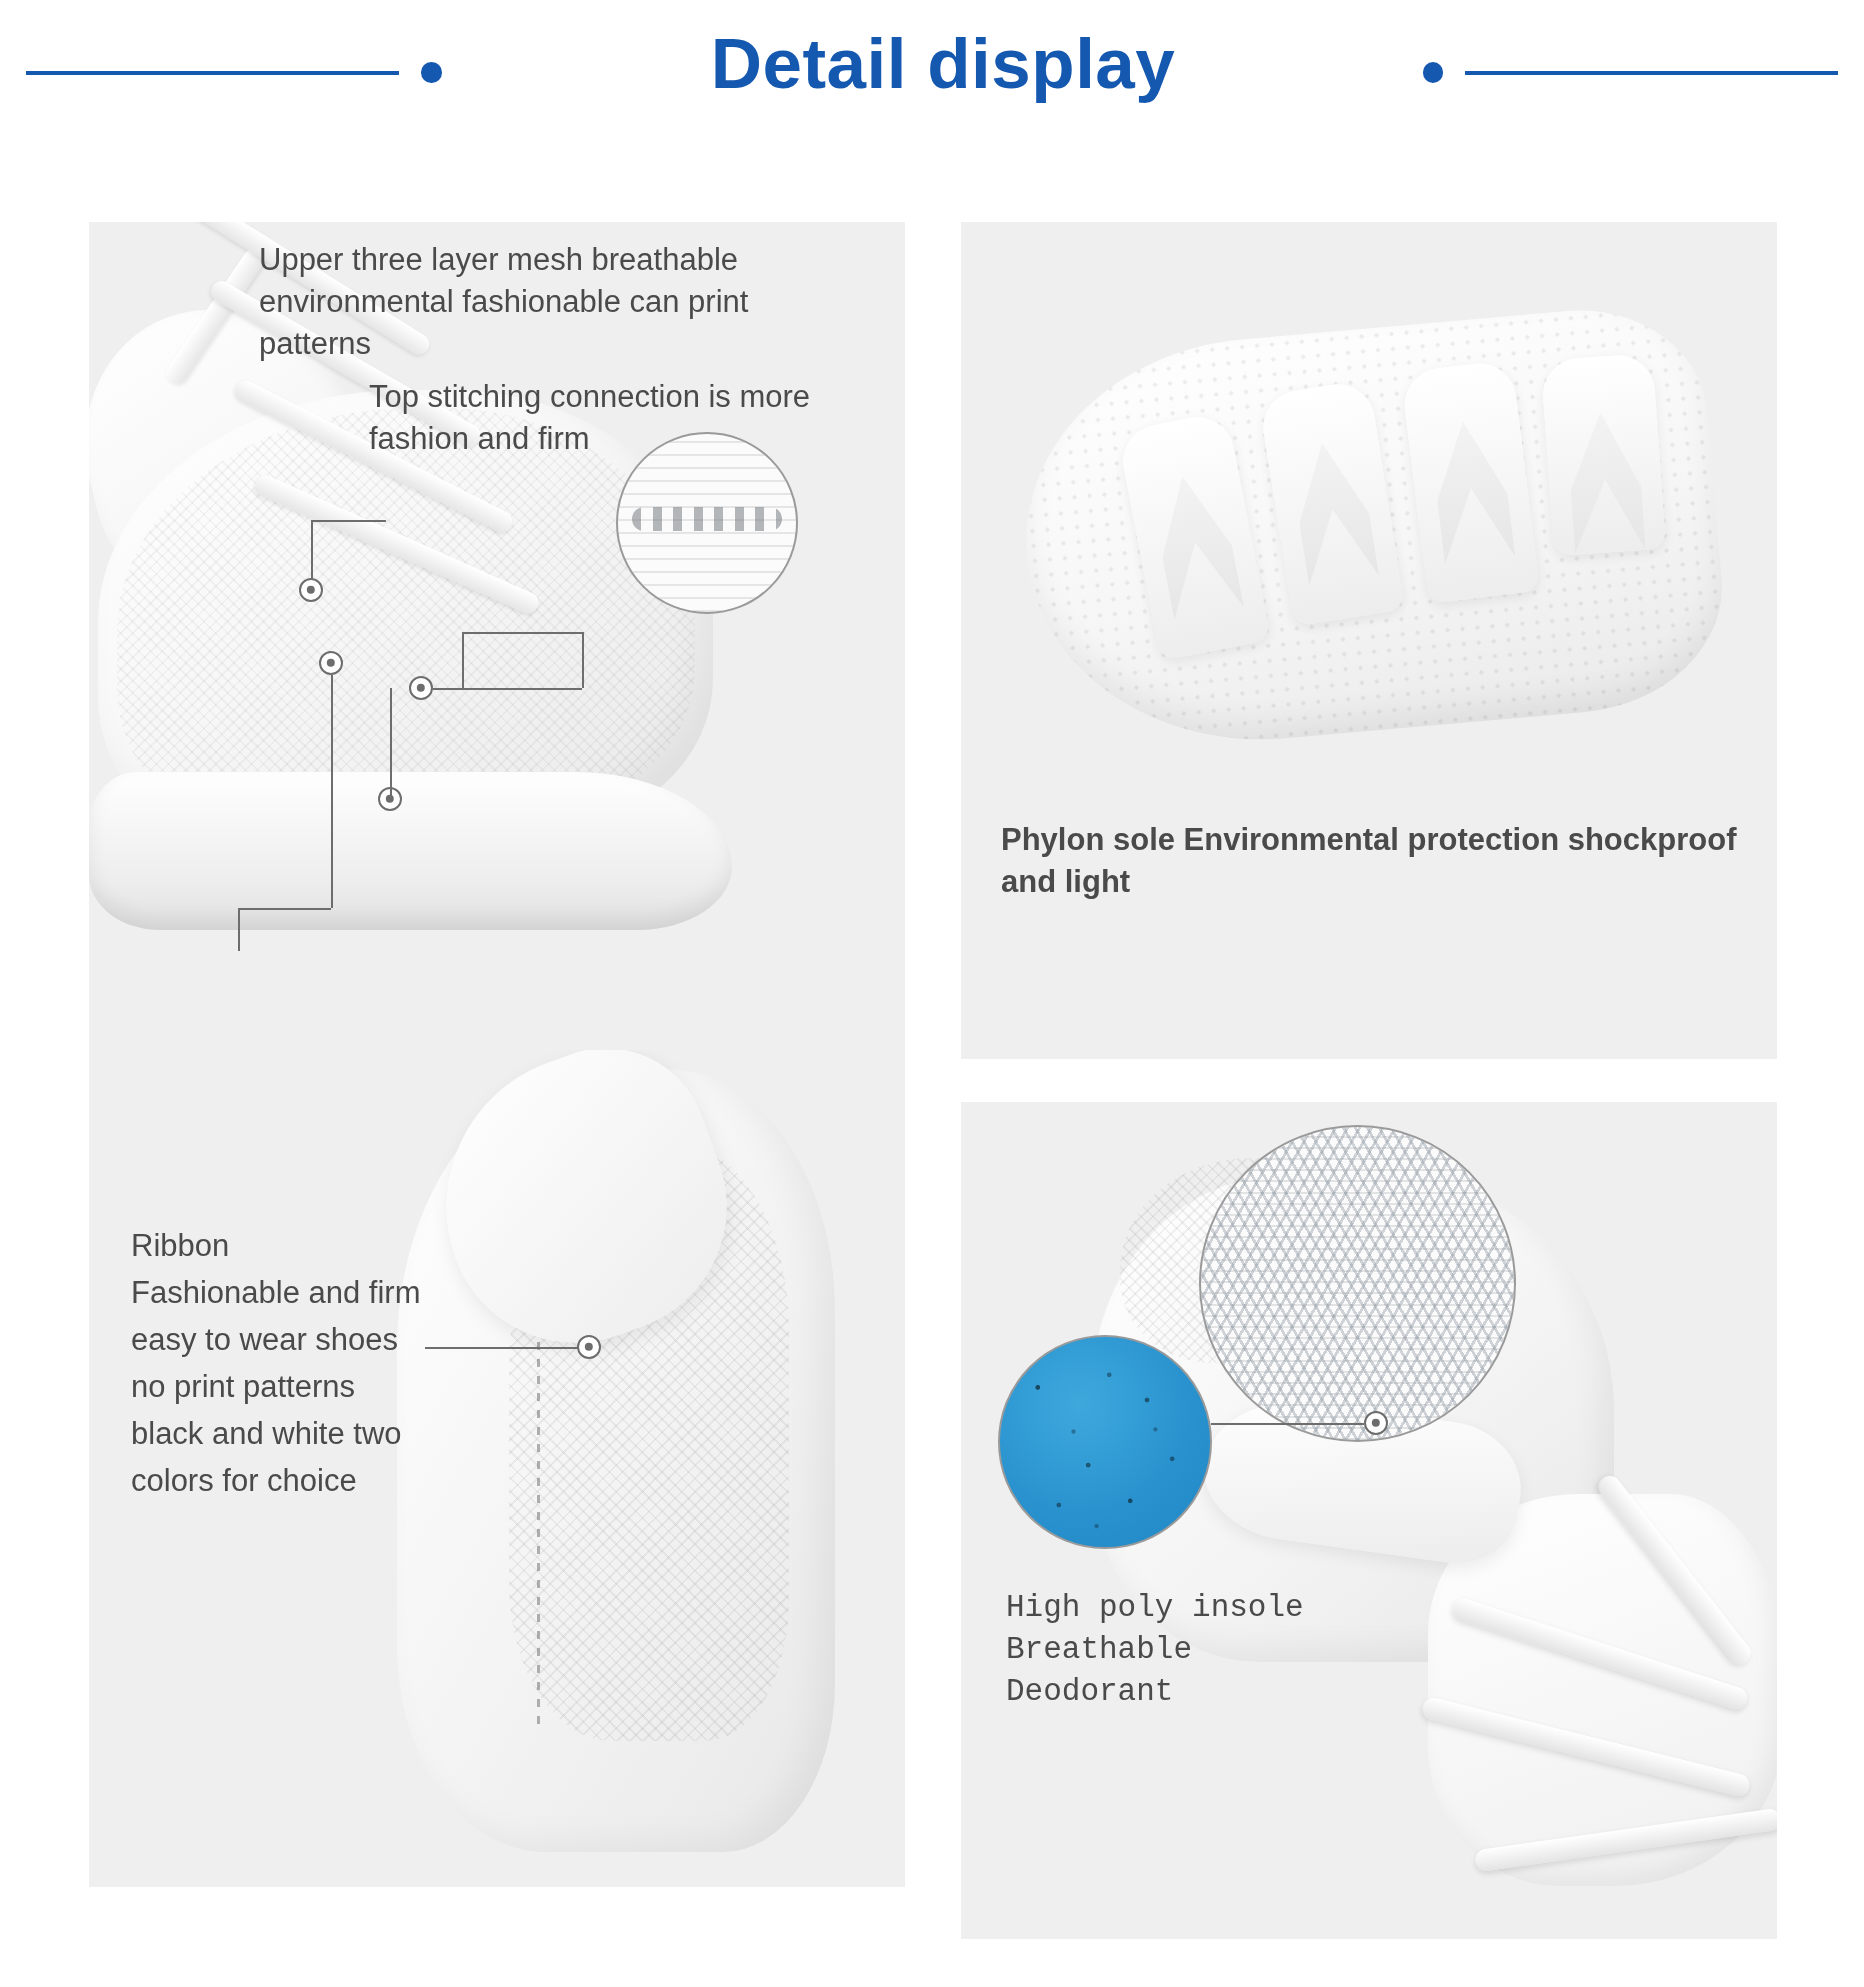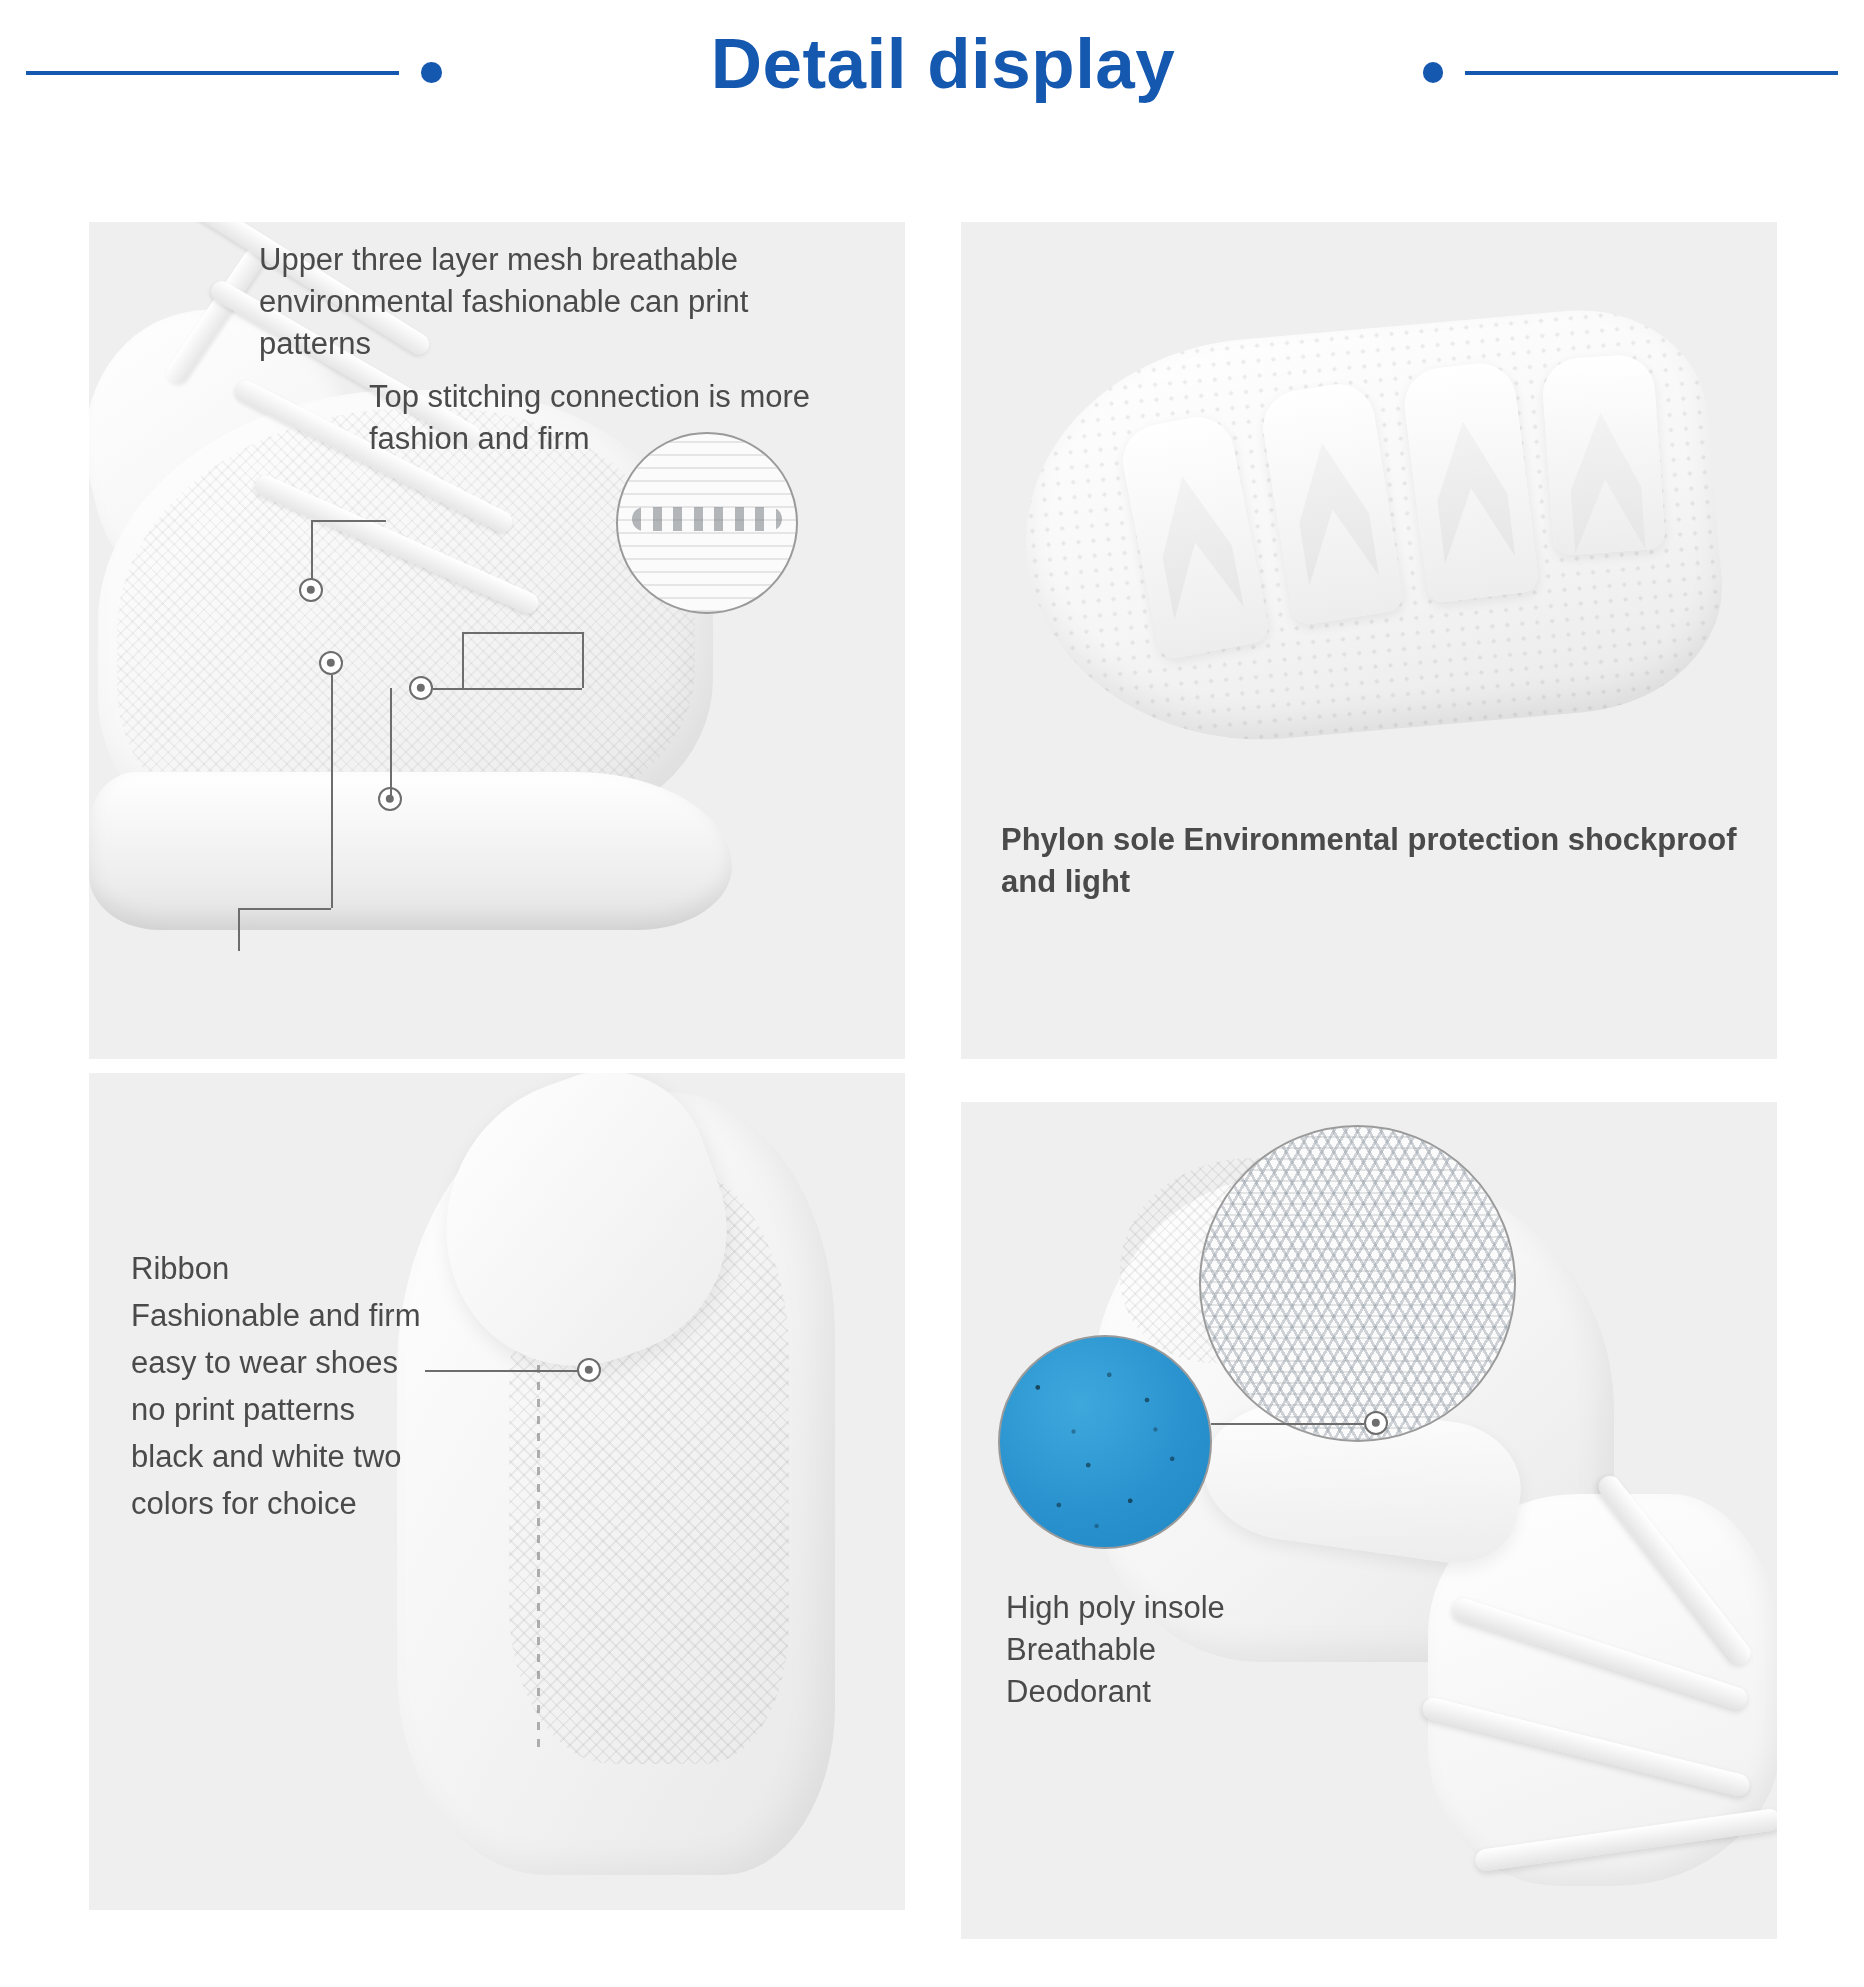--- a/index.html
+++ b/index.html
@@ -58,21 +58,21 @@
     left: 89px; top: 222px;
     width: 1687px; height: 1717px;
   }
   .panel {
     position: absolute;
     background: #efefef;
     overflow: hidden;
   }
   .p1 { left: 0;    top: 0;    width: 816px; height: 837px; }
   .p2 { left: 872px; top: 0;   width: 816px; height: 837px; }
-  .p3 { left: 0;    top: 851px; width: 816px; height: 837px; }
+  .p3 { left: 0;    top: 828px; width: 816px; height: 837px; }
   .p4 { left: 872px; top: 880px; width: 816px; height: 837px; }
 
   
   .txt {
     position: absolute;
     color: #4a4a4a;
     font-size: 31px;
     line-height: 42px;
     white-space: pre-line;
   }
@@ -427,20 +427,20 @@
       </div>
 
       <div class="bubble insole" style="left:37px; top:233px; width:214px; height:214px;">
         <div class="speck"></div>
       </div>
 
       <div class="cdot" style="left:403px; top:309px;"></div>
       <div class="lead h" style="left:250px; top:321px; width:153px;"></div>
 
 
-      <div class="txt" style="left:45px; top:485px; width:392px;">High poly insole
+      <div class="txt" style="left:45px; top:485px; width:392px;font-family:Liberation Mono, monospace;">High poly insole
 Breathable
 Deodorant</div>
     </div>
 
   </div>
 </div>
 
 
 </body></html>

